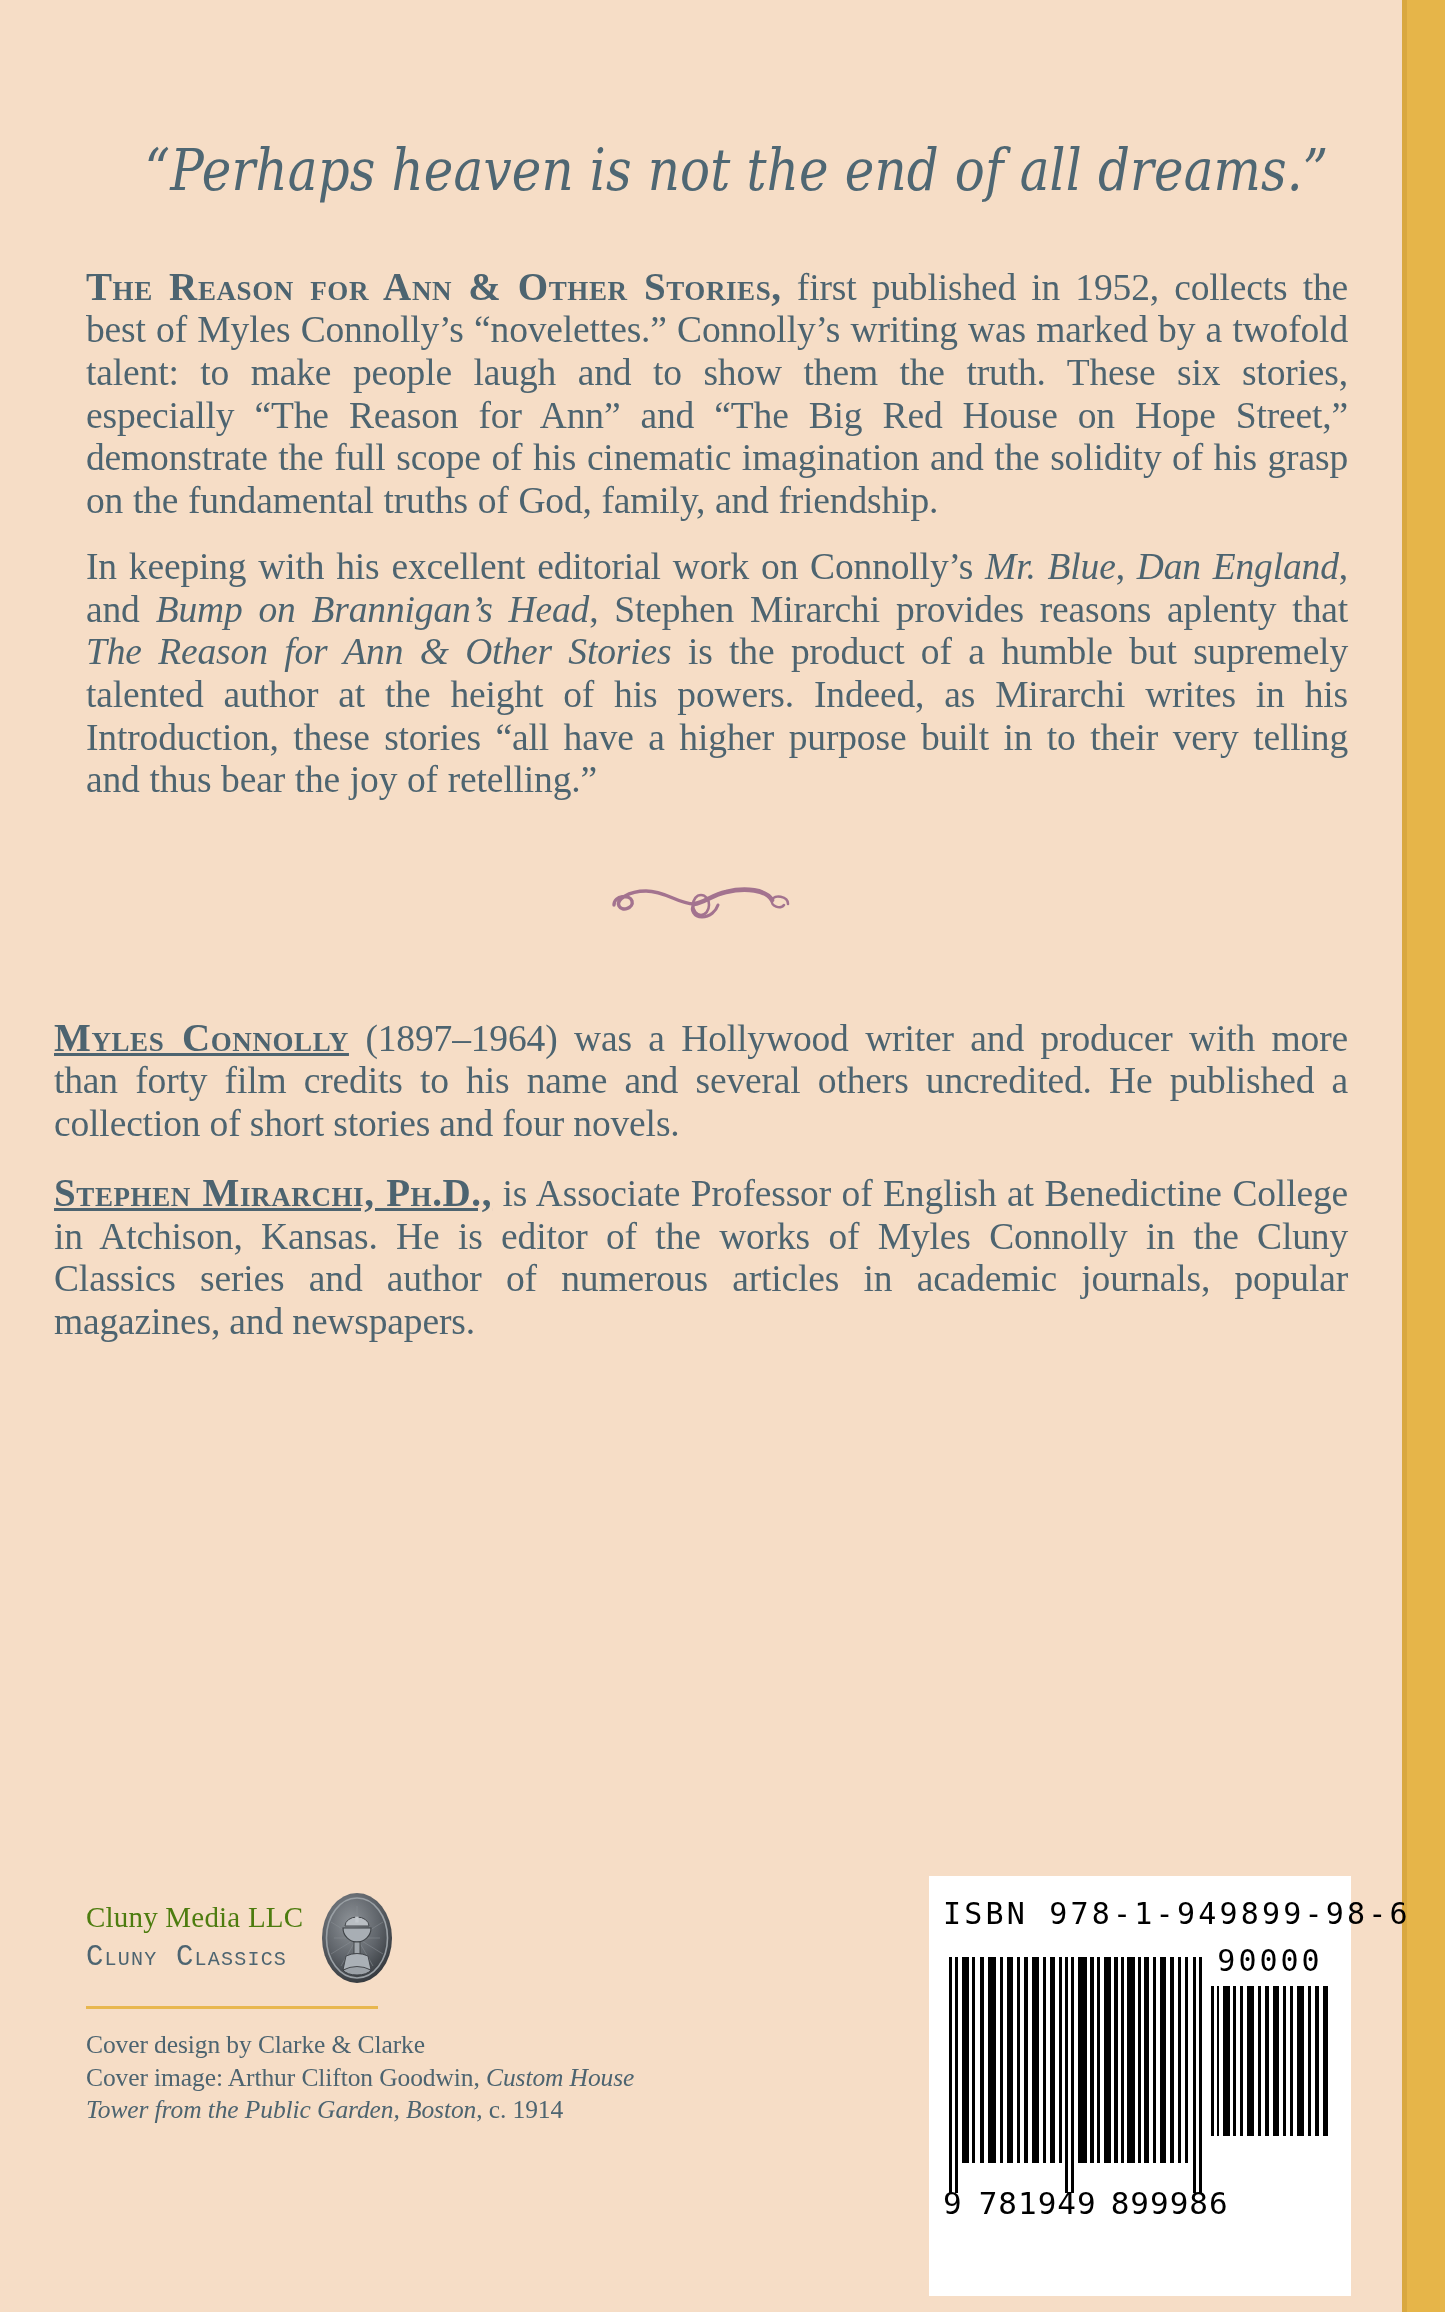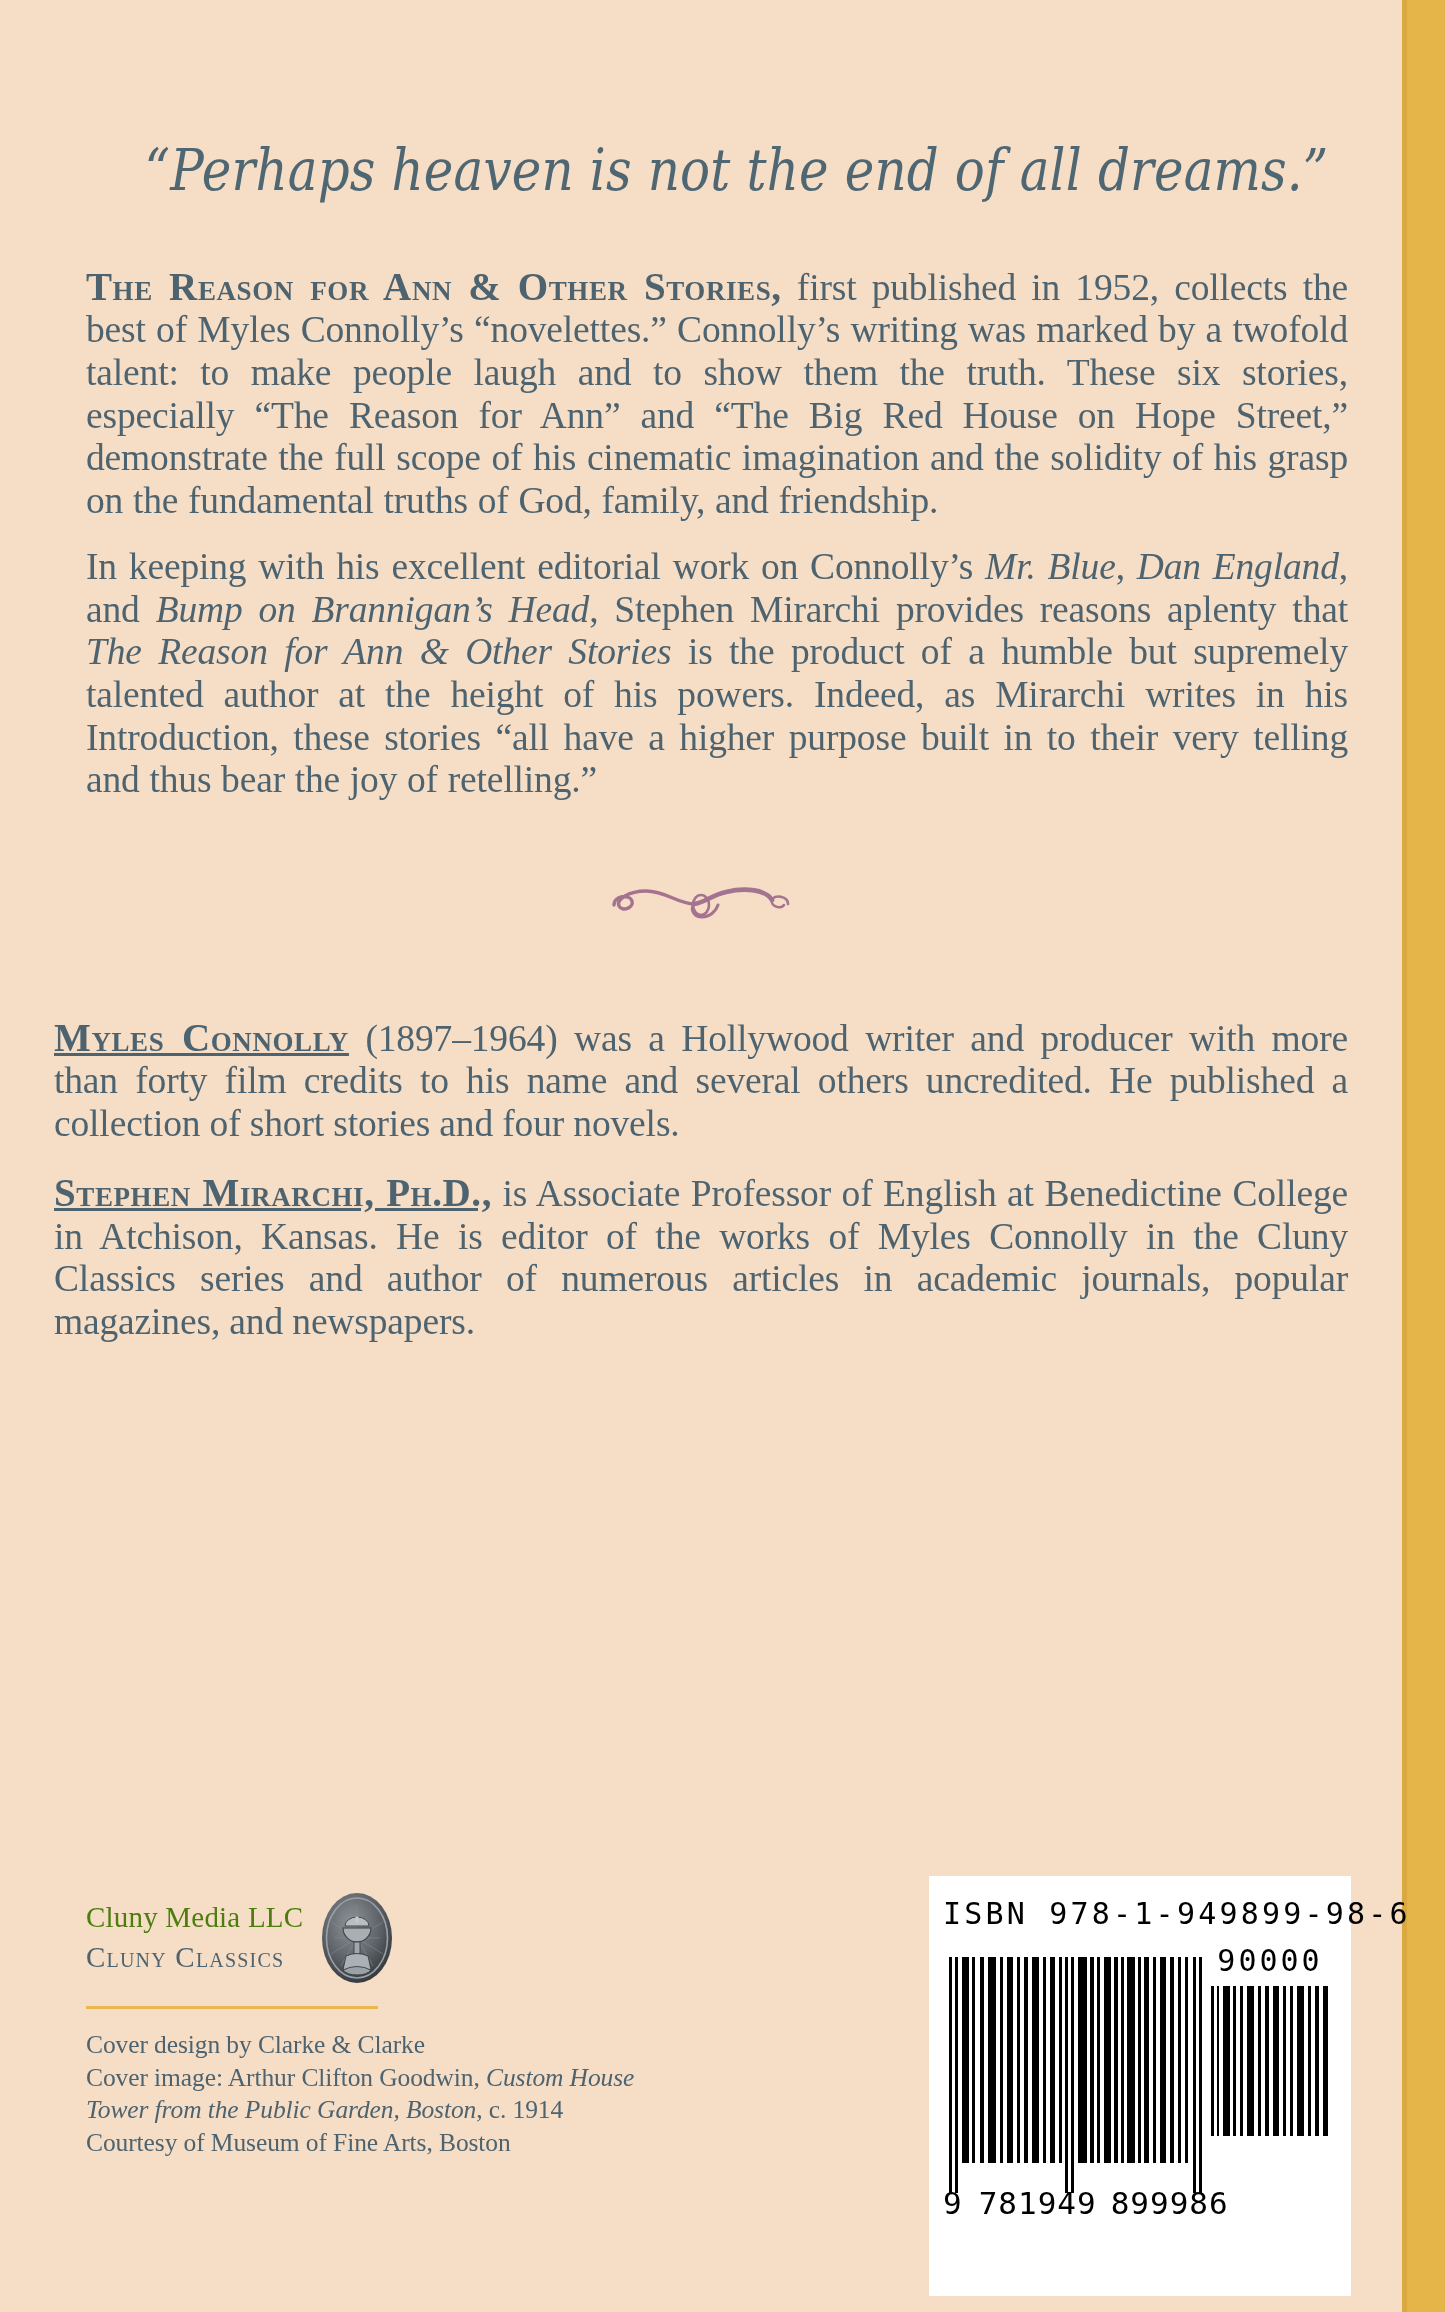--- a/index.html
+++ b/index.html
@@ -134,20 +134,21 @@
     letter-spacing: 0.2px;
     margin-top: 7px;
   }
   #imprint-series {
     margin-top: 11px;
     font-size: 29px;
     font-variant: small-caps;
     letter-spacing: 1.2px;
     color: #4d6470;
     line-height: 1;
+    font-family: Liberation Mono, monospace;
   }
   #imprint-rule {
     margin-top: 22px;
     width: 292px;
     height: 3px;
     background: #e8b74f;
   }
   #credits-block {
     margin-top: 20px;
     font-size: 25.5px;
@@ -303,21 +304,20 @@
           <path d="M25 64 q11 -5 22 0 l3 14 q-14 -7 -28 0 z" fill="#aab0b6" stroke="#3c4044" stroke-width="0.9"></path>
         </svg>
       </div>
 
       <div id="imprint-rule"></div>
 
       <div id="credits-block">
         <div class="credit-line">Cover design by Clarke &amp; Clarke</div>
         <div class="credit-line"><span>Cover image: Arthur Clifton Goodwin, </span><em>Custom House</em></div>
         <div class="credit-line"><em>Tower from the Public Garden, Boston</em><span>, c. 1914</span></div>
-        <div class="credit-line">Courtesy of Museum of Fine Arts, Boston</div>
       </div>
     </div>
 
     <div id="barcode-panel">
       <div id="isbn-text">ISBN 978-1-949899-98-6</div>
 
       <div id="barcode-area">
 
         <svg id="ean-main" viewBox="0 0 262 236" preserveAspectRatio="none">
           <g fill="#000">

